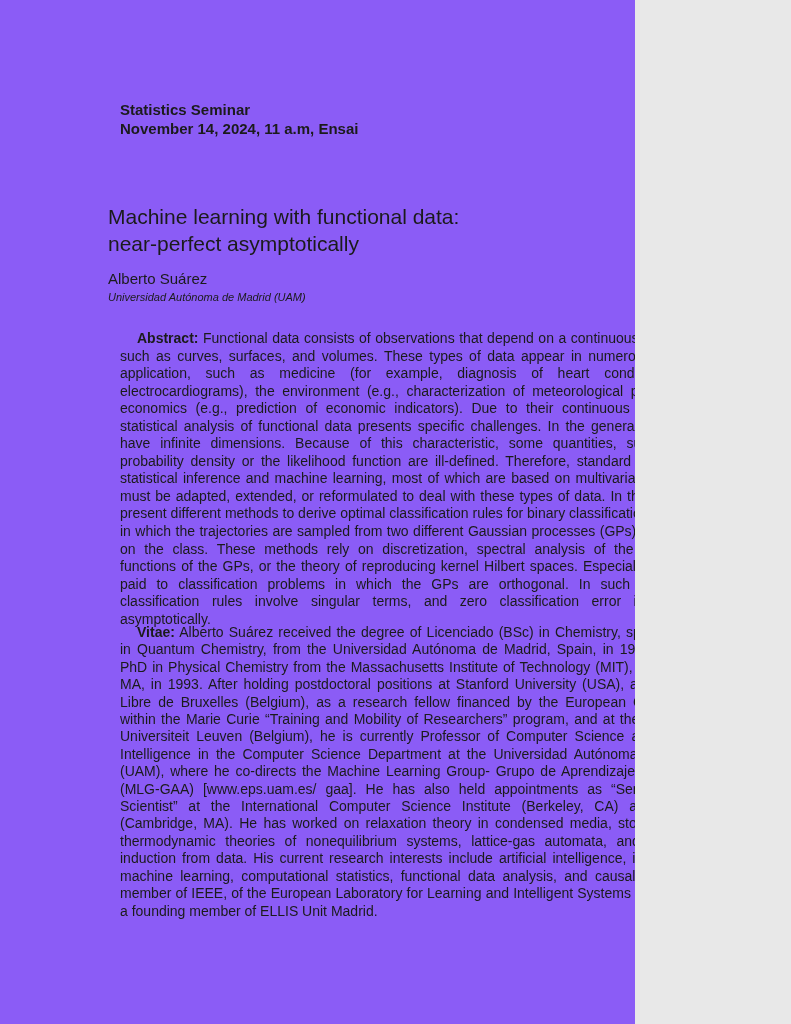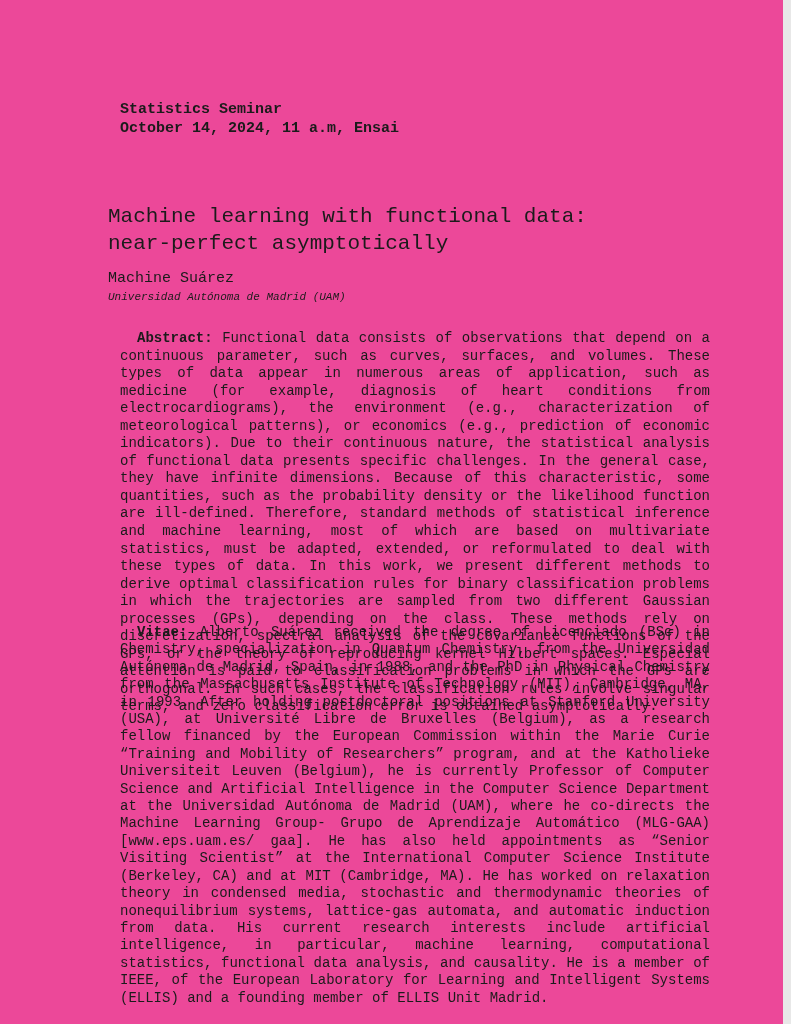--- a/index.html
+++ b/index.html
@@ -2,24 +2,24 @@
 <html><head>
 <meta charset="utf-8">
 <style>
   html, body {
     margin: 0;
     padding: 0;
     background: #e8e8e8;
   }
   .page {
     position: relative;
-    width: 783px;
+    width: 635px;
     height: 1024px;
-    background: #ec4899;
-    font-family: Liberation Mono, monospace;
+    background: #8b5cf6;
+    font-family: Liberation Sans, sans-serif;
     color: #1b1b1b;
     overflow: hidden;
   }
   .header-block {
     position: absolute;
     left: 120px;
     top: 100px;
     font-size: 15px;
     line-height: 19px;
     font-weight: bold;
@@ -71,29 +71,29 @@
     white-space: nowrap;
   }
 </style>
 </head>
 <body>
 
 <div class="page">
 
   <div class="header-block">
     <div>Statistics Seminar</div>
-    <div>October 14, 2024, 11 a.m, Ensai</div>
+    <div>November 14, 2024, 11 a.m, Ensai</div>
   </div>
 
   <div class="title-block">
     <h1 class="doc-title">
       <div>Machine learning with functional data:</div>
       <div>near-perfect asymptotically</div>
     </h1>
-    <div class="author-name">Machine Suárez</div>
+    <div class="author-name">Alberto Suárez</div>
     <div class="author-affiliation">Universidad Autónoma de Madrid (UAM)</div>
   </div>
 
   <p class="body-para abstract-para"><span class="lead-label">Abstract:</span><span> Functional data consists of observations that depend on a continuous parameter, such as curves, surfaces, and volumes. These types of data appear in numerous areas of application, such as medicine (for example, diagnosis of heart conditions from electrocardiograms), the environment (e.g., characterization of meteorological patterns), or economics (e.g., prediction of economic indicators). Due to their continuous nature, the statistical analysis of functional data presents specific challenges. In the general case, they have infinite dimensions. Because of this characteristic, some quantities, such as the probability density or the likelihood function are ill-defined. Therefore, standard methods of statistical inference and machine learning, most of which are based on multivariate statistics, must be adapted, extended, or reformulated to deal with these types of data. In this work, we present different methods to derive optimal classification rules for binary classification problems in which the trajectories are sampled from two different Gaussian processes (GPs), depending on the class. These methods rely on discretization, spectral analysis of the covariance functions of the GPs, or the theory of reproducing kernel Hilbert spaces. Especial attention is paid to classification problems in which the GPs are orthogonal. In such cases, the classification rules involve singular terms, and zero classification error is obtained asymptotically.</span></p>
 
   <p class="body-para vitae-para"><span class="lead-label">Vitae:</span><span> Alberto Suárez received the degree of Licenciado (BSc) in Chemistry, specialization in Quantum Chemistry, from the Universidad Autónoma de Madrid, Spain, in 1988, and the PhD in Physical Chemistry from the Massachusetts Institute of Technology (MIT), Cambridge, MA, in 1993. After holding postdoctoral positions at Stanford University (USA), at Université Libre de Bruxelles (Belgium), as a research fellow financed by the European Commission within the Marie Curie “Training and Mobility of Researchers” program, and at the Katholieke Universiteit Leuven (Belgium), he is currently Professor of Computer Science and Artificial Intelligence in the Computer Science Department at the Universidad Autónoma de Madrid (UAM), where he co-directs the Machine Learning Group- Grupo de Aprendizaje Automático (MLG-GAA) [www.eps.uam.es/ gaa]. He has also held appointments as “Senior Visiting Scientist” at the International Computer Science Institute (Berkeley, CA) and at MIT (Cambridge, MA). He has worked on relaxation theory in condensed media, stochastic and thermodynamic theories of nonequilibrium systems, lattice-gas automata, and automatic induction from data. His current research interests include artificial intelligence, in particular, machine learning, computational statistics, functional data analysis, and causality. He is a member of IEEE, of the European Laboratory for Learning and Intelligent Systems (ELLIS) and a founding member of ELLIS Unit Madrid.</span></p>
 
 
 </div>
 

